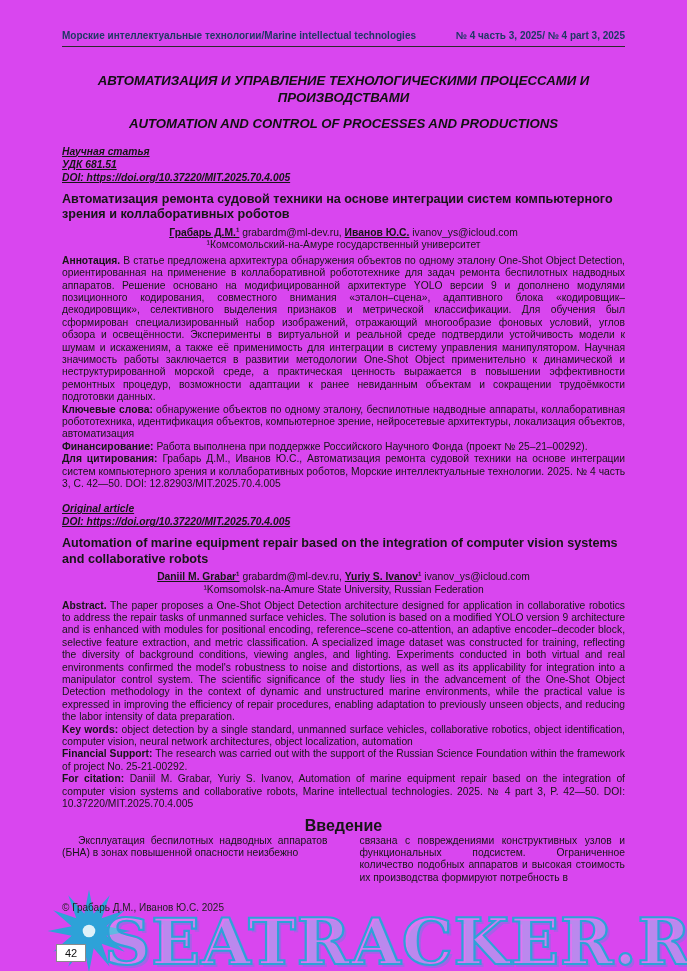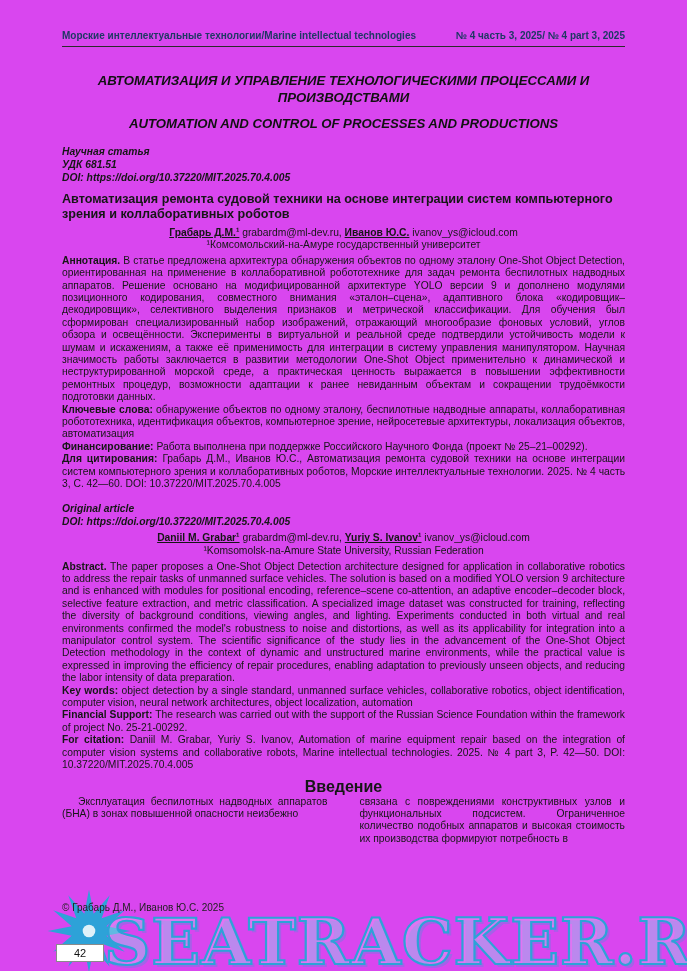--- a/index.html
+++ b/index.html
@@ -22,21 +22,21 @@
     padding-bottom: 4px; border-bottom: 1px solid #2b2b2b;
   }
 
   .sec-title {
     margin-top: 26px; text-align: center;
     font-weight: 700; font-style: italic;
     font-size: 13.2px; line-height: 16.5px; color: #111;
   }
   .sec-title.en { margin-top: 10px; }
 
-  .meta { margin-top: 12px; font-weight: 700; font-style: italic; font-size: 10.3px; line-height: 13px; }
+  .meta { margin-top: 12px; font-weight: 700; font-style: italic; font-size: 10.3px; line-height: 13px; text-decoration: underline; }
   .meta div { margin: 0; }
 
   .art-title { margin-top: 8px; text-align: left; font-weight: 700; font-size: 12.6px; line-height: 15.5px; }
   .authors { margin-top: 4px; text-align: center; font-size: 10.3px; line-height: 12.6px; }
   .authors b { font-weight: 700; text-decoration: underline; }
   .affil { text-align: center; font-size: 10.3px; line-height: 12.6px; }
 
   .jtext { margin: 0; text-align: justify; font-size: 10.3px; line-height: 12.4px; }
   .jtext.first { margin-top: 3px; }
   .jtext .lead { font-weight: 700; }
@@ -56,21 +56,21 @@
     font-family: "DejaVu Serif", "Liberation Serif", serif;
     font-weight: 700; font-size: 64px; line-height: 1; letter-spacing: 1px;
     color: rgba(255,255,255,0.25);
     -webkit-text-stroke: 2.2px #2da2d8;
     text-shadow: 3px 3px 0 rgba(45,162,216,0.30);
     white-space: nowrap;
   }
   .page-number {
     position: absolute; left: 56px; top: 944px; z-index: 5;
     background: #ffffff; border: 1px solid #8a8a8a;
-    padding: 1px 17px; font-size: 11px; line-height: 14px; color: #111;
+    padding: 1px 8px; font-size: 11px; line-height: 14px; color: #111;
   }
 </style>
 </head>
 <body>
 
 <div class="page">
   <div class="content">
 
     <div class="journal-header">
       <span>Морские интеллектуальные технологии/Marine intellectual technologies</span>
@@ -87,27 +87,28 @@
     </div>
 
     <div class="art-title">Автоматизация ремонта судовой техники на основе интеграции систем компьютерного зрения и коллаборативных роботов</div>
 
     <div class="authors"><b>Грабарь Д.М.¹</b><span> grabardm@ml-dev.ru, </span><b>Иванов Ю.С.</b><span> ivanov_ys@icloud.com</span></div>
     <div class="affil">¹Комсомольский-на-Амуре государственный университет</div>
 
     <p class="jtext first"><b class="lead">Аннотация.</b> <span>В статье предложена архитектура обнаружения объектов по одному эталону One-Shot Object Detection, ориентированная на применение в коллаборативной робототехнике для задач ремонта беспилотных надводных аппаратов. Решение основано на модифицированной архитектуре YOLO версии 9 и дополнено модулями позиционного кодирования, совместного внимания «эталон–сцена», адаптивного блока «кодировщик–декодировщик», селективного выделения признаков и метрической классификации. Для обучения был сформирован специализированный набор изображений, отражающий многообразие фоновых условий, углов обзора и освещённости. Эксперименты в виртуальной и реальной среде подтвердили устойчивость модели к шумам и искажениям, а также её применимость для интеграции в систему управления манипулятором. Научная значимость работы заключается в развитии методологии One-Shot Object применительно к динамической и неструктурированной морской среде, а практическая ценность выражается в повышении эффективности ремонтных процедур, возможности адаптации к ранее невиданным объектам и сокращении трудоёмкости подготовки данных.</span></p>
     <p class="jtext"><b class="lead">Ключевые слова:</b> <span>обнаружение объектов по одному эталону, беспилотные надводные аппараты, коллаборативная робототехника, идентификация объектов, компьютерное зрение, нейросетевые архитектуры, локализация объектов, автоматизация</span></p>
     <p class="jtext"><b class="lead">Финансирование:</b> <span>Работа выполнена при поддержке Российского Научного Фонда (проект № 25–21–00292).</span></p>
-    <p class="jtext"><b class="lead">Для цитирования:</b> <span>Грабарь Д.М., Иванов Ю.С., Автоматизация ремонта судовой техники на основе интеграции систем компьютерного зрения и коллаборативных роботов, Морские интеллектуальные технологии. 2025. № 4 часть 3, С. 42—60. DOI: 10.37220/MIT.2025.70.4.005</span></p>
+    <p class="jtext"><b class="lead">Для цитирования:</b> <span>Грабарь Д.М., Иванов Ю.С., Автоматизация ремонта судовой техники на основе интеграции систем компьютерного зрения и коллаборативных роботов, Морские интеллектуальные технологии. 2025. № 4 часть 3, С. 42—50. DOI: 12.82903/MIT.2025.70.4.005</span></p>
 
     <div class="meta">
       <div>Original article</div>
       <div>DOI: https://doi.org/10.37220/MIT.2025.70.4.005</div>
     </div>
 
+    <div class="art-title">Automation of marine equipment repair based on the integration of computer vision systems and collaborative robots</div>
 
     <div class="authors"><b>Daniil M. Grabar¹</b><span> grabardm@ml-dev.ru, </span><b>Yuriy S. Ivanov¹</b><span> ivanov_ys@icloud.com</span></div>
     <div class="affil">¹Komsomolsk-na-Amure State University, Russian Federation</div>
 
     <p class="jtext first"><b class="lead">Abstract.</b> <span>The paper proposes a One-Shot Object Detection architecture designed for application in collaborative robotics to address the repair tasks of unmanned surface vehicles. The solution is based on a modified YOLO version 9 architecture and is enhanced with modules for positional encoding, reference–scene co-attention, an adaptive encoder–decoder block, selective feature extraction, and metric classification. A specialized image dataset was constructed for training, reflecting the diversity of background conditions, viewing angles, and lighting. Experiments conducted in both virtual and real environments confirmed the model's robustness to noise and distortions, as well as its applicability for integration into a manipulator control system. The scientific significance of the study lies in the advancement of the One-Shot Object Detection methodology in the context of dynamic and unstructured marine environments, while the practical value is expressed in improving the efficiency of repair procedures, enabling adaptation to previously unseen objects, and reducing the labor intensity of data preparation.</span></p>
     <p class="jtext"><b class="lead">Key words:</b> <span>object detection by a single standard, unmanned surface vehicles, collaborative robotics, object identification, computer vision, neural network architectures, object localization, automation</span></p>
     <p class="jtext"><b class="lead">Financial Support:</b> <span>The research was carried out with the support of the Russian Science Foundation within the framework of project No. 25-21-00292.</span></p>
     <p class="jtext"><b class="lead">For citation:</b> <span>Daniil M. Grabar, Yuriy S. Ivanov, Automation of marine equipment repair based on the integration of computer vision systems and collaborative robots, Marine intellectual technologies. 2025. № 4 part 3, P. 42—50. DOI: 10.37220/MIT.2025.70.4.005</span></p>
 
     <div class="intro-heading">Введение</div>

